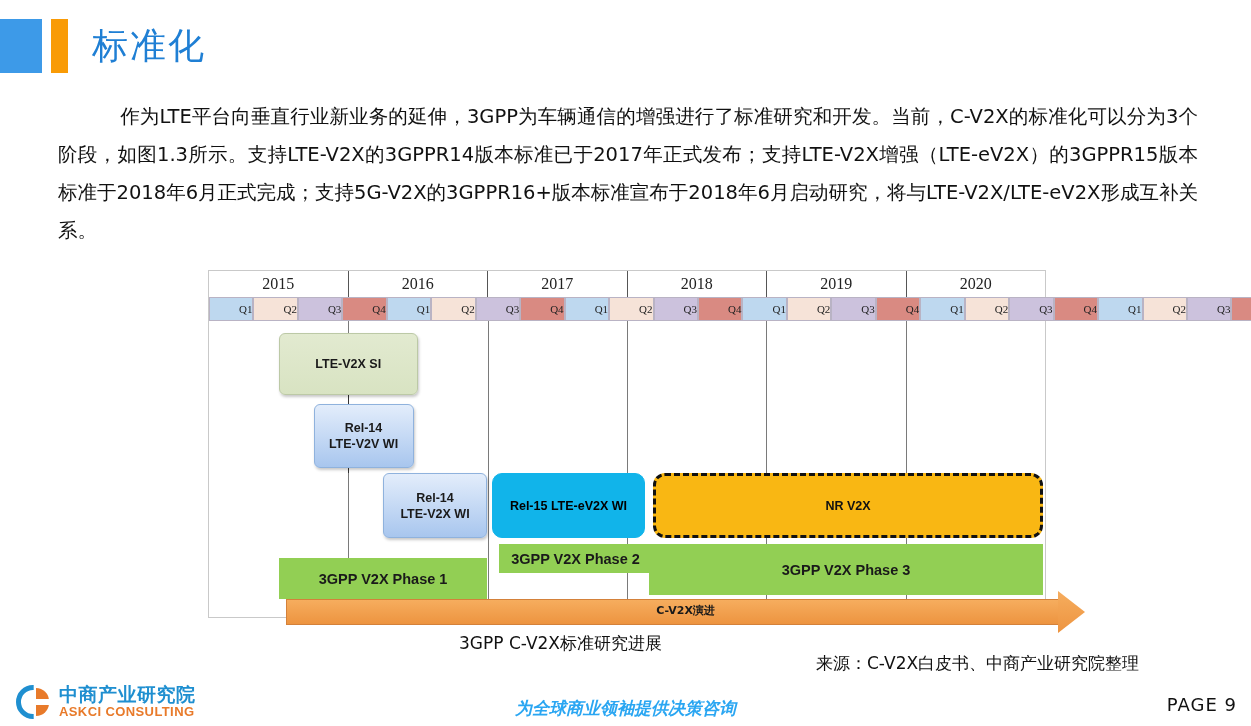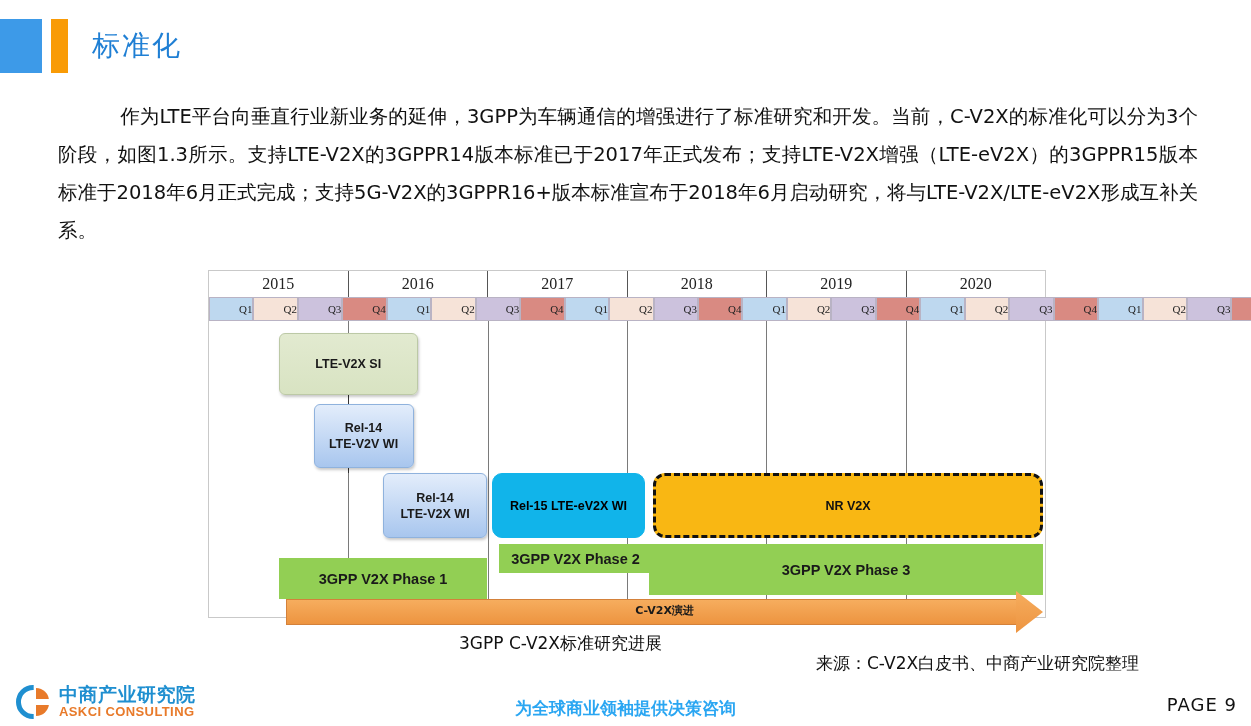--- a/index.html
+++ b/index.html
@@ -9,21 +9,21 @@
     font-family:"Liberation Sans","DejaVu Sans",sans-serif;
     overflow:hidden;
     position:relative;
   }
 
   
   .title-row{position:absolute;left:0;top:18px;height:56px;display:flex;align-items:center;}
   .title-block-blue{width:42px;height:54px;background:#3d9ae8;}
   .title-block-orange{width:17px;height:54px;background:#f99b06;margin-left:9px;}
   .title-text{
-    margin-left:24px;font-size:28px;color:#1f7fd4;font-weight:400;
+    margin-left:24px;font-size:36px;color:#1f7fd4;font-weight:400;
     font-family:"DejaVu Sans","Liberation Sans",sans-serif;letter-spacing:2px;
     line-height:1;
   }
 
   
   .para{
     position:absolute;left:58px;top:98px;width:1140px;
     font-size:19.5px;color:#111;line-height:38px;
     font-family:"DejaVu Sans","Liberation Sans",sans-serif;
     text-align:justify;
@@ -92,21 +92,21 @@
   .box-phase{
     background:#92cf54;
     border:1px solid #92cf54;
     font-size:14.5px;font-weight:bold;color:#1a1a1a;
     font-family:"Liberation Sans","DejaVu Sans",sans-serif;
   }
 
   .connector{position:absolute;width:1px;background:#333;}
 
   
-  .arrow-wrap{position:absolute;}
+  .arrow-wrap{position:absolute;padding-left:42px;}
   .arrow-body{
     position:absolute;left:0;top:8px;height:26px;right:26px;
     background:linear-gradient(to bottom,#f6ad5e,#ed9440);
     border:1px solid #d4813a;box-sizing:border-box;
   }
   .arrow-head{
     position:absolute;right:0;top:0;width:27px;height:42px;
     background:linear-gradient(to bottom,#f6ad5e,#ed9440);
     clip-path:polygon(0 0,100% 50%,0 100%);
   }
@@ -143,21 +143,21 @@
   }
   .logo-gap{
     position:absolute;right:1px;top:14px;width:14px;height:6px;background:#fff;
   }
   .logo-text{margin-left:9px;line-height:1.05;}
   .logo-cn{font-size:19px;font-weight:bold;color:#1f8fd0;font-family:"DejaVu Sans","Liberation Sans",sans-serif;letter-spacing:.5px;}
   .logo-en{font-size:13px;font-weight:bold;color:#e87a2a;font-family:"Liberation Sans","DejaVu Sans",sans-serif;letter-spacing:.4px;}
 
   .slogan{
     position:absolute;left:0;right:0;top:697px;text-align:center;
-    font-size:17px;color:#2aa6f2;font-weight:bold;
+    font-size:17px;color:#2aa6f2;font-style:italic;font-weight:bold;
     font-family:"DejaVu Sans","Liberation Sans",sans-serif;
   }
   .page-num{
     position:absolute;right:14px;top:694px;
     font-size:18px;color:#111;letter-spacing:1px;
     font-family:"DejaVu Sans","Liberation Sans",sans-serif;
   }
 </style>
 </head>
 <body>

